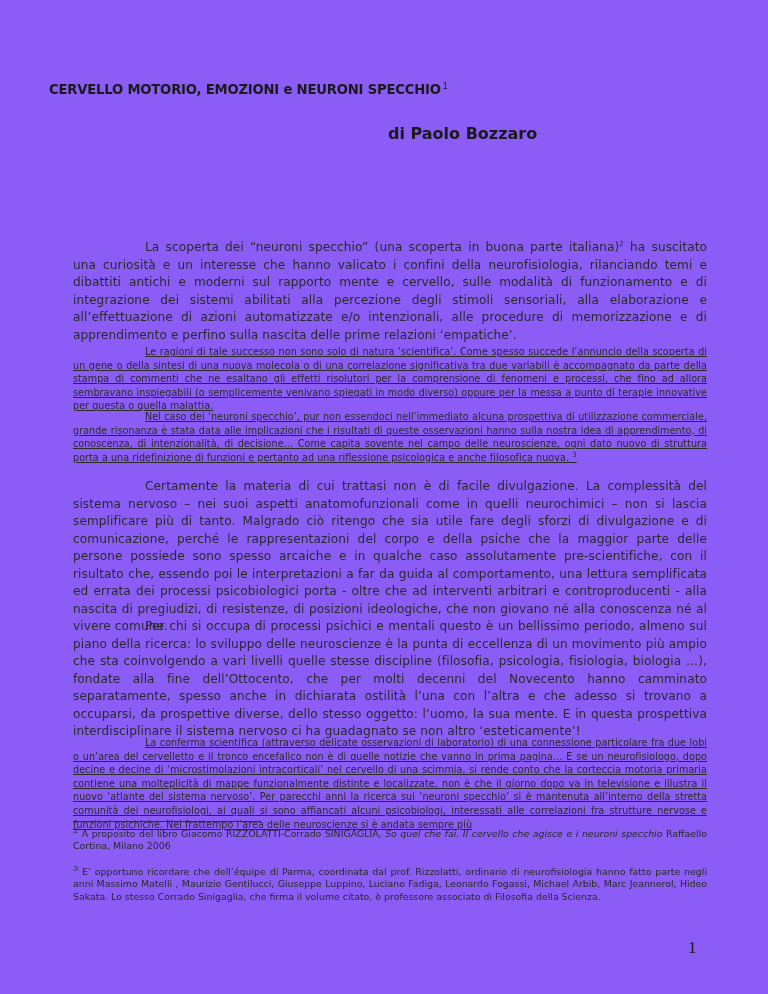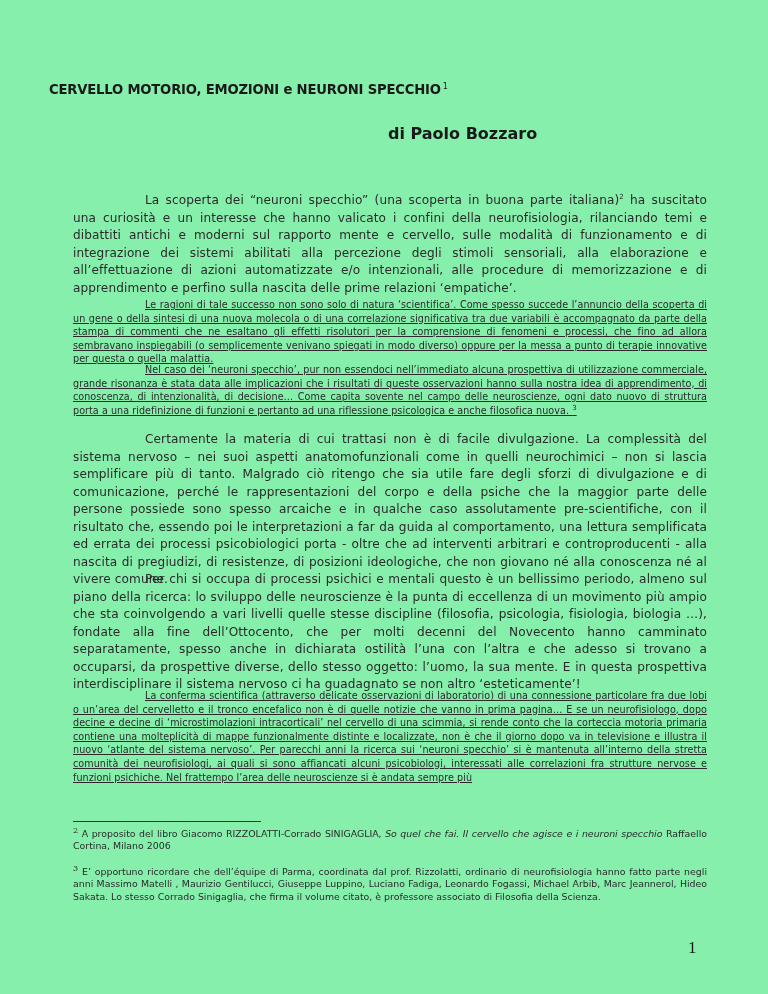--- a/index.html
+++ b/index.html
@@ -1,26 +1,26 @@
 <!DOCTYPE html>
 <html><head>
 <meta charset="utf-8">
 <style>
   html, body { margin:0; padding:0; background:#ffffff; }
   body { width:768px; height:994px; position:relative; overflow:hidden;
          font-family:"DejaVu Sans", sans-serif; color:#2a2a2a; }
-  .page { position:absolute; left:0; top:0; width:768px; height:994px; background:#86efac; }
+  .page { position:absolute; left:0; top:0; width:768px; height:994px; background:#8b5cf6; }
   .title { position:absolute; left:49px; top:82px; font-size:13.2px; font-weight:bold; color:#1a1a1a; letter-spacing:-0.2px; white-space:nowrap;}
   .title sup { font-size:8px; vertical-align:super; font-weight:normal; margin-left:2px; }
   .author { position:absolute; right:293px; top:124px; font-size:16px; font-weight:bold; color:#1a1a1a; white-space:nowrap; }
   .author { right:auto; left:388px; }
   .body-text { position:absolute; left:73px; width:634px; text-align:justify; }
   .p-large { font-size:12.1px; line-height:17.5px; letter-spacing:0.1px; }
   .p-small { font-size:9.6px; line-height:13.6px; letter-spacing:0.05px;text-decoration:underline; }
-  .indent { text-indent:72px; }
+  .indent { text-indent:72px;margin-top:47px; }
   sup { font-size:7px; line-height:0; }
   .fn-rule { position:absolute; left:73px; top:821px; width:188px; border-top:1px solid #333; }
   .footnotes { position:absolute; left:73px; top:826px; width:634px; font-size:9.4px; line-height:12.4px; text-align:justify; }
   .fn sup.fn-num { font-size:8px; font-family:"DejaVu Serif", serif; vertical-align:super; }
   .fn .it { font-style:italic; }
   .page-num { position:absolute; left:688px; top:938px; font-family:"Liberation Serif", serif; font-size:17px; color:#1a1a1a; }
 </style>
 </head>
 <body>
 

